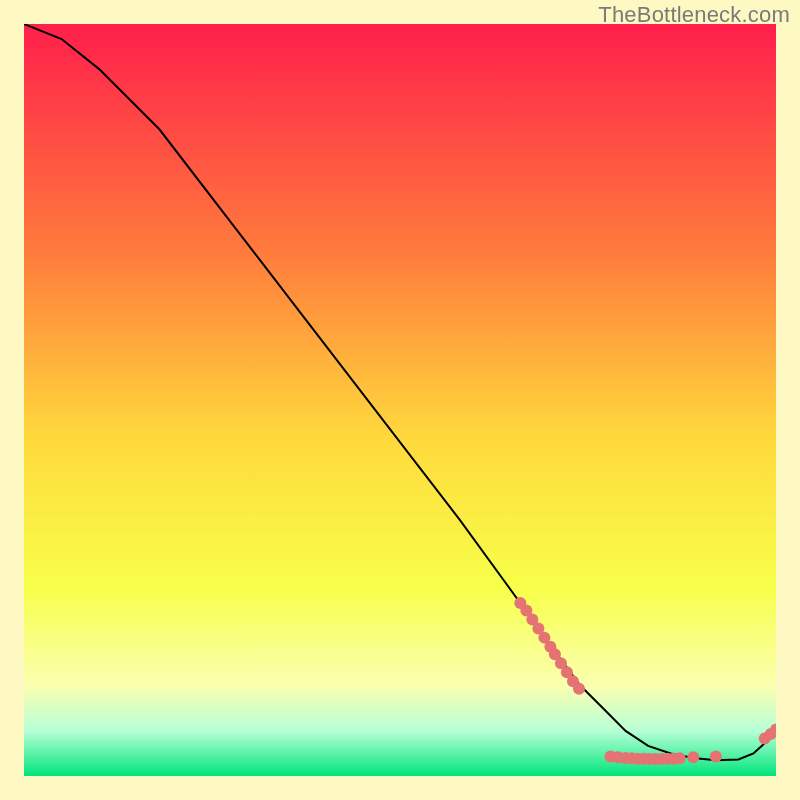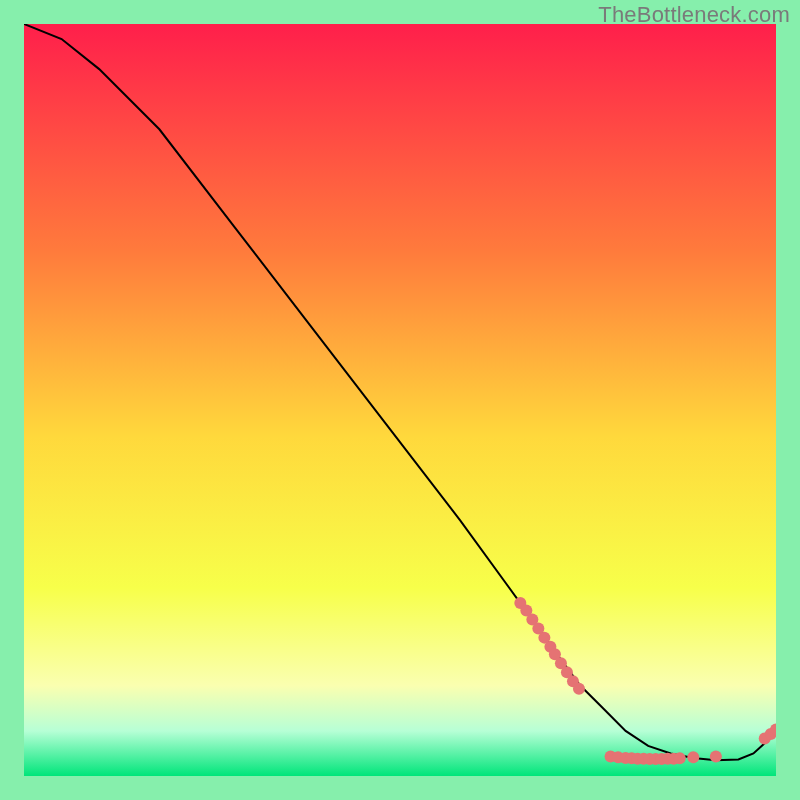--- a/index.html
+++ b/index.html
@@ -8,21 +8,21 @@
     width: 800px;
     height: 800px;
     background: #000000;
     overflow: hidden;
     font-family: Arial, Helvetica, sans-serif;
   }
   .outer {
     position: relative;
     width: 800px;
     height: 800px;
-    background: #86efac;
+    background: #fef9c3;
   }
   .watermark {
     position: absolute;
     top: 2px;
     right: 10px;
     font-size: 22px;
     font-weight: 400;
     color: #7a7a7a;
     letter-spacing: 0.2px;
     z-index: 20;

